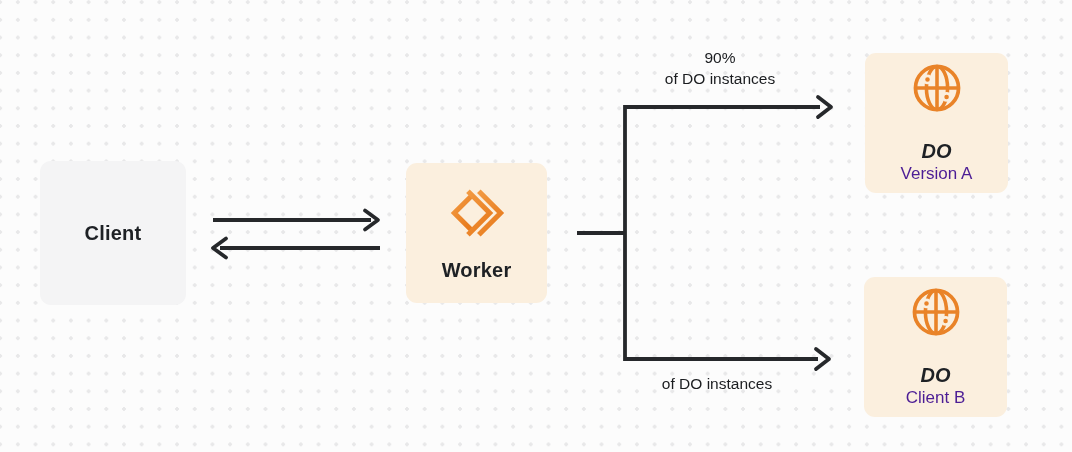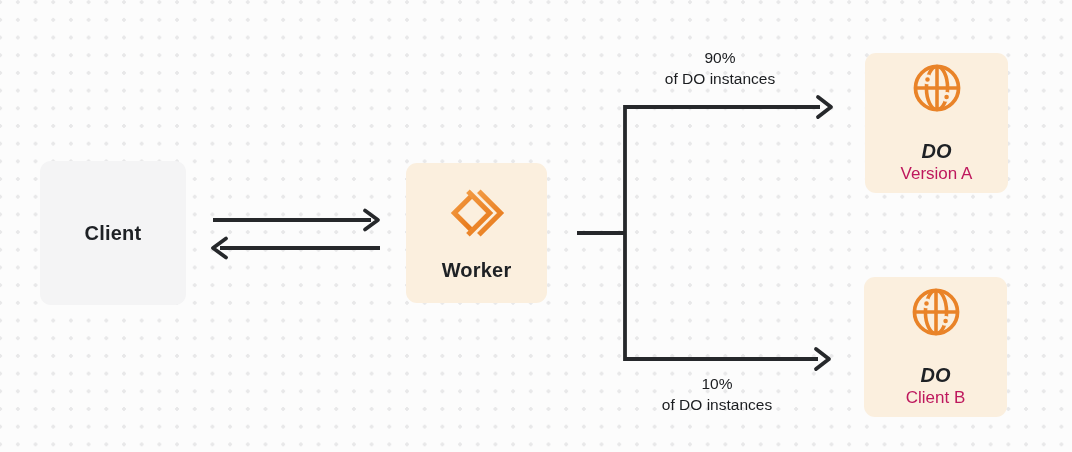--- a/index.html
+++ b/index.html
@@ -76,21 +76,21 @@
     margin-top: 26px;
     font-size: 20px;
     font-weight: 700;
     color: #1E2125;
     line-height: 22px;
     font-style: italic;
   }
   .do-subtitle {
     font-size: 17px;
     font-weight: 400;
-    color: #be185d;
+    color: #4c1d95;
     line-height: 23px;
   }
   .worker-icon-wrap { width: 58px; height: 58px; }
   .globe-icon-wrap { width: 52px; height: 52px; }
   .edge-label {
     position: absolute;
     width: 200px;
     text-align: center;
     color: #1B1D20;
     font-size: 15.5px;
@@ -175,17 +175,16 @@
     </span>
     <span class="do-title">DO</span>
     <span class="do-subtitle">Client B</span>
   </div>
 
   <div class="edge-label branch-a">
     <div>90%</div>
     <div>of DO instances</div>
   </div>
   <div class="edge-label branch-b">
-    <div>10%</div>
     <div>of DO instances</div>
   </div>
 
 </div>
 
 </body></html>

